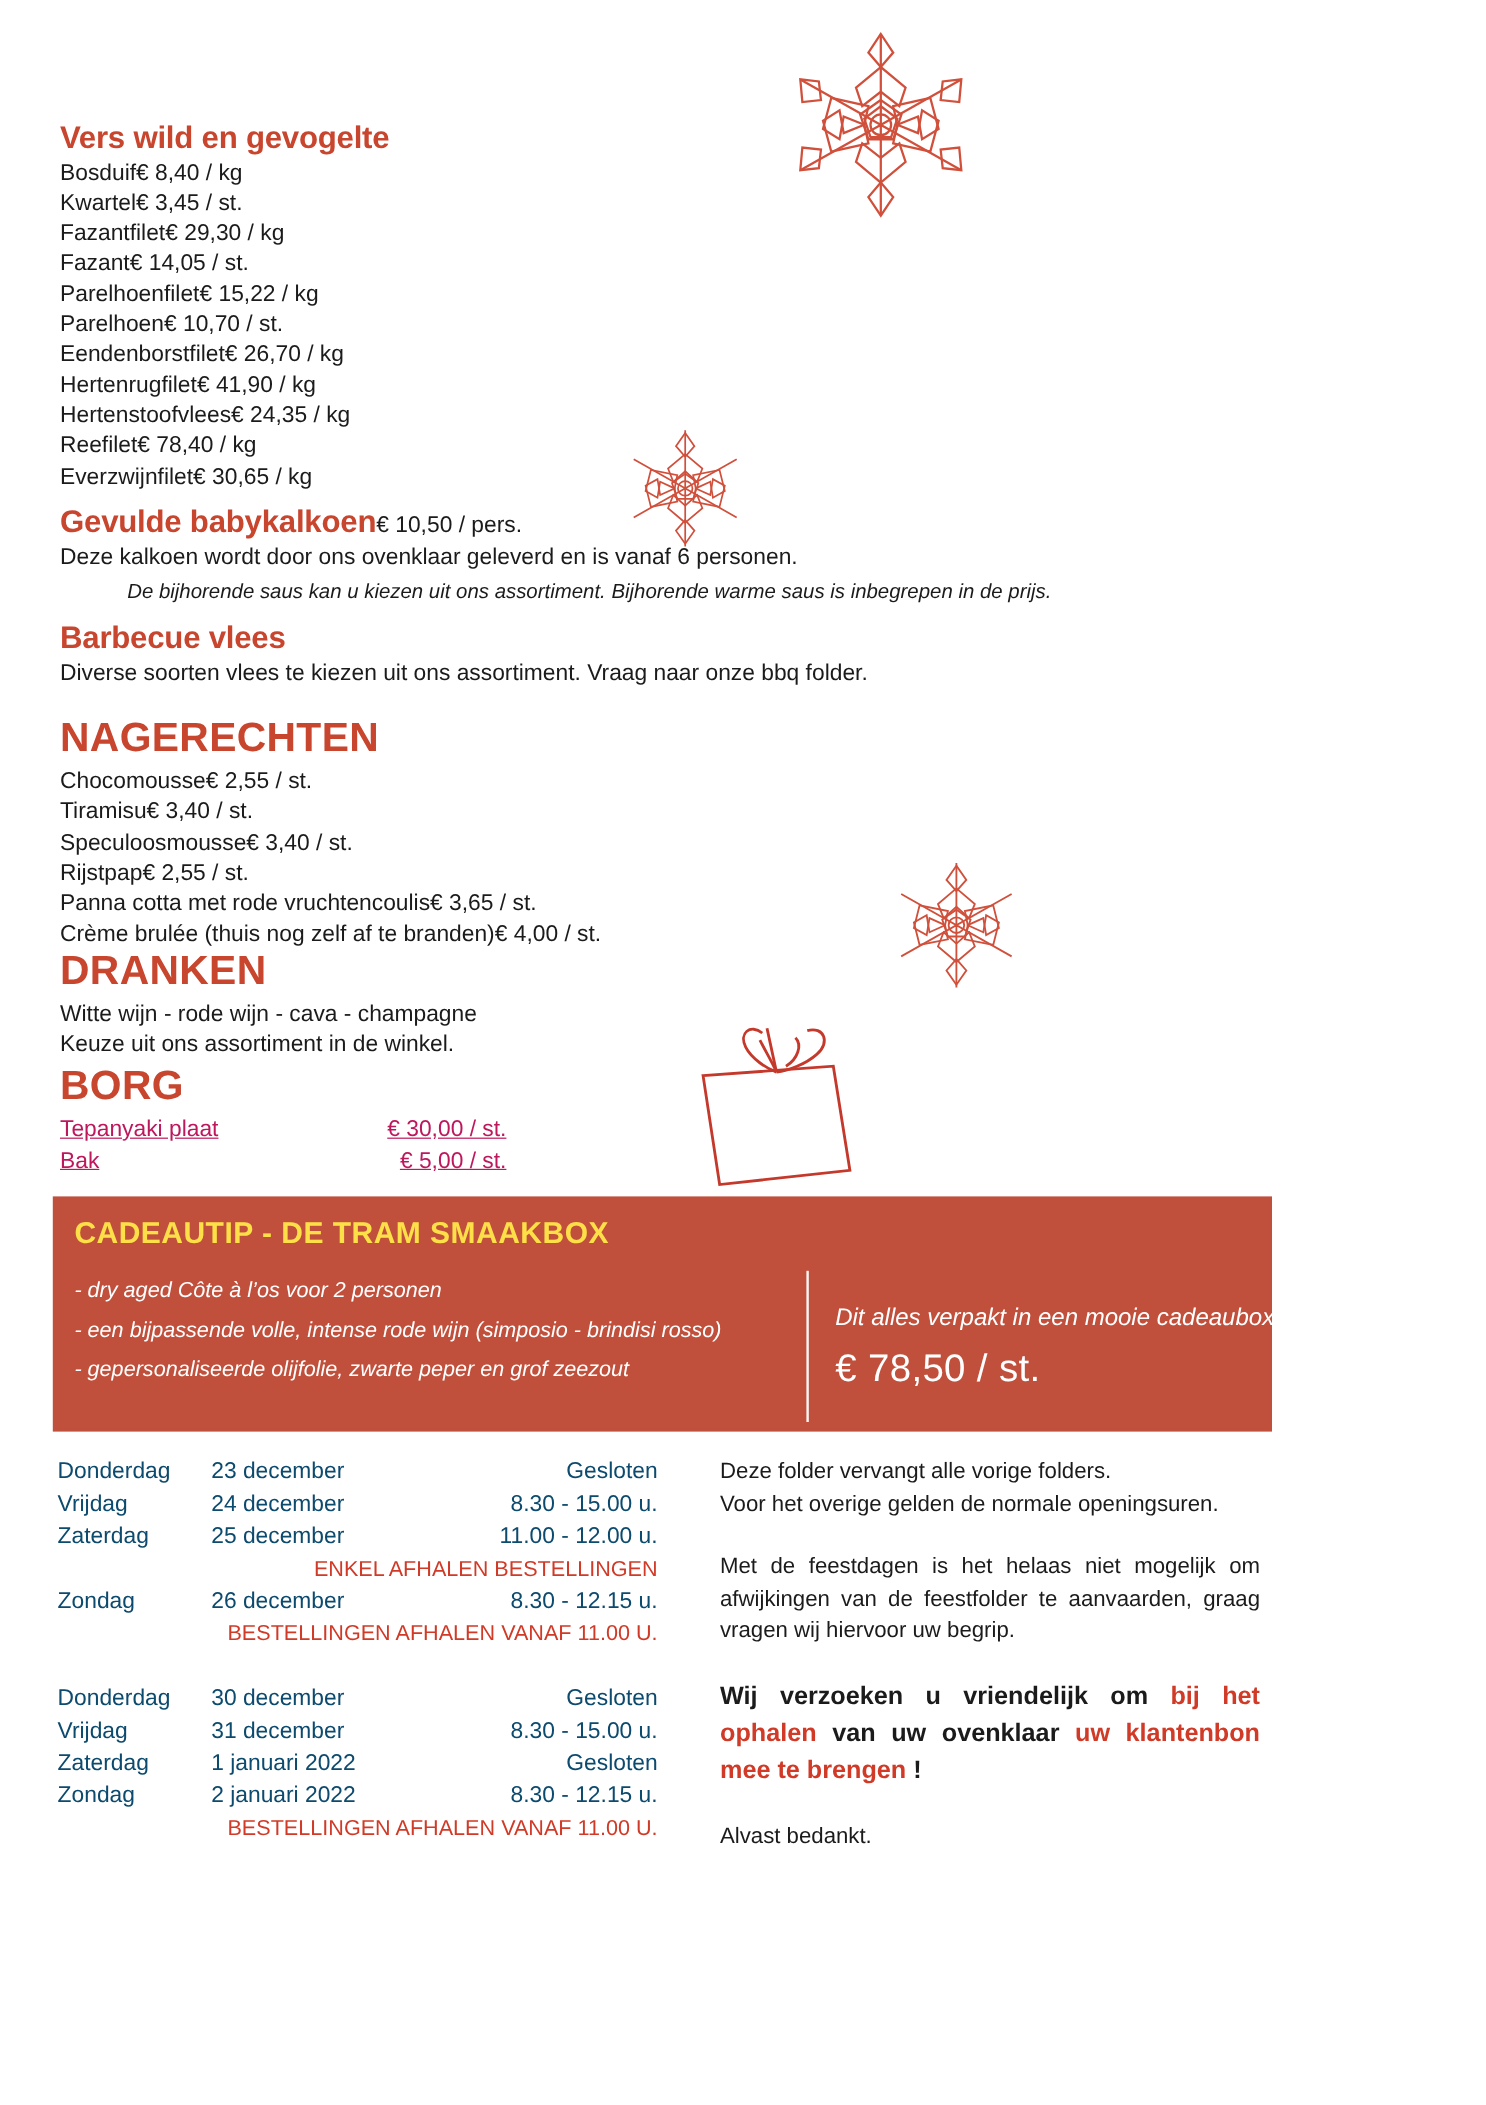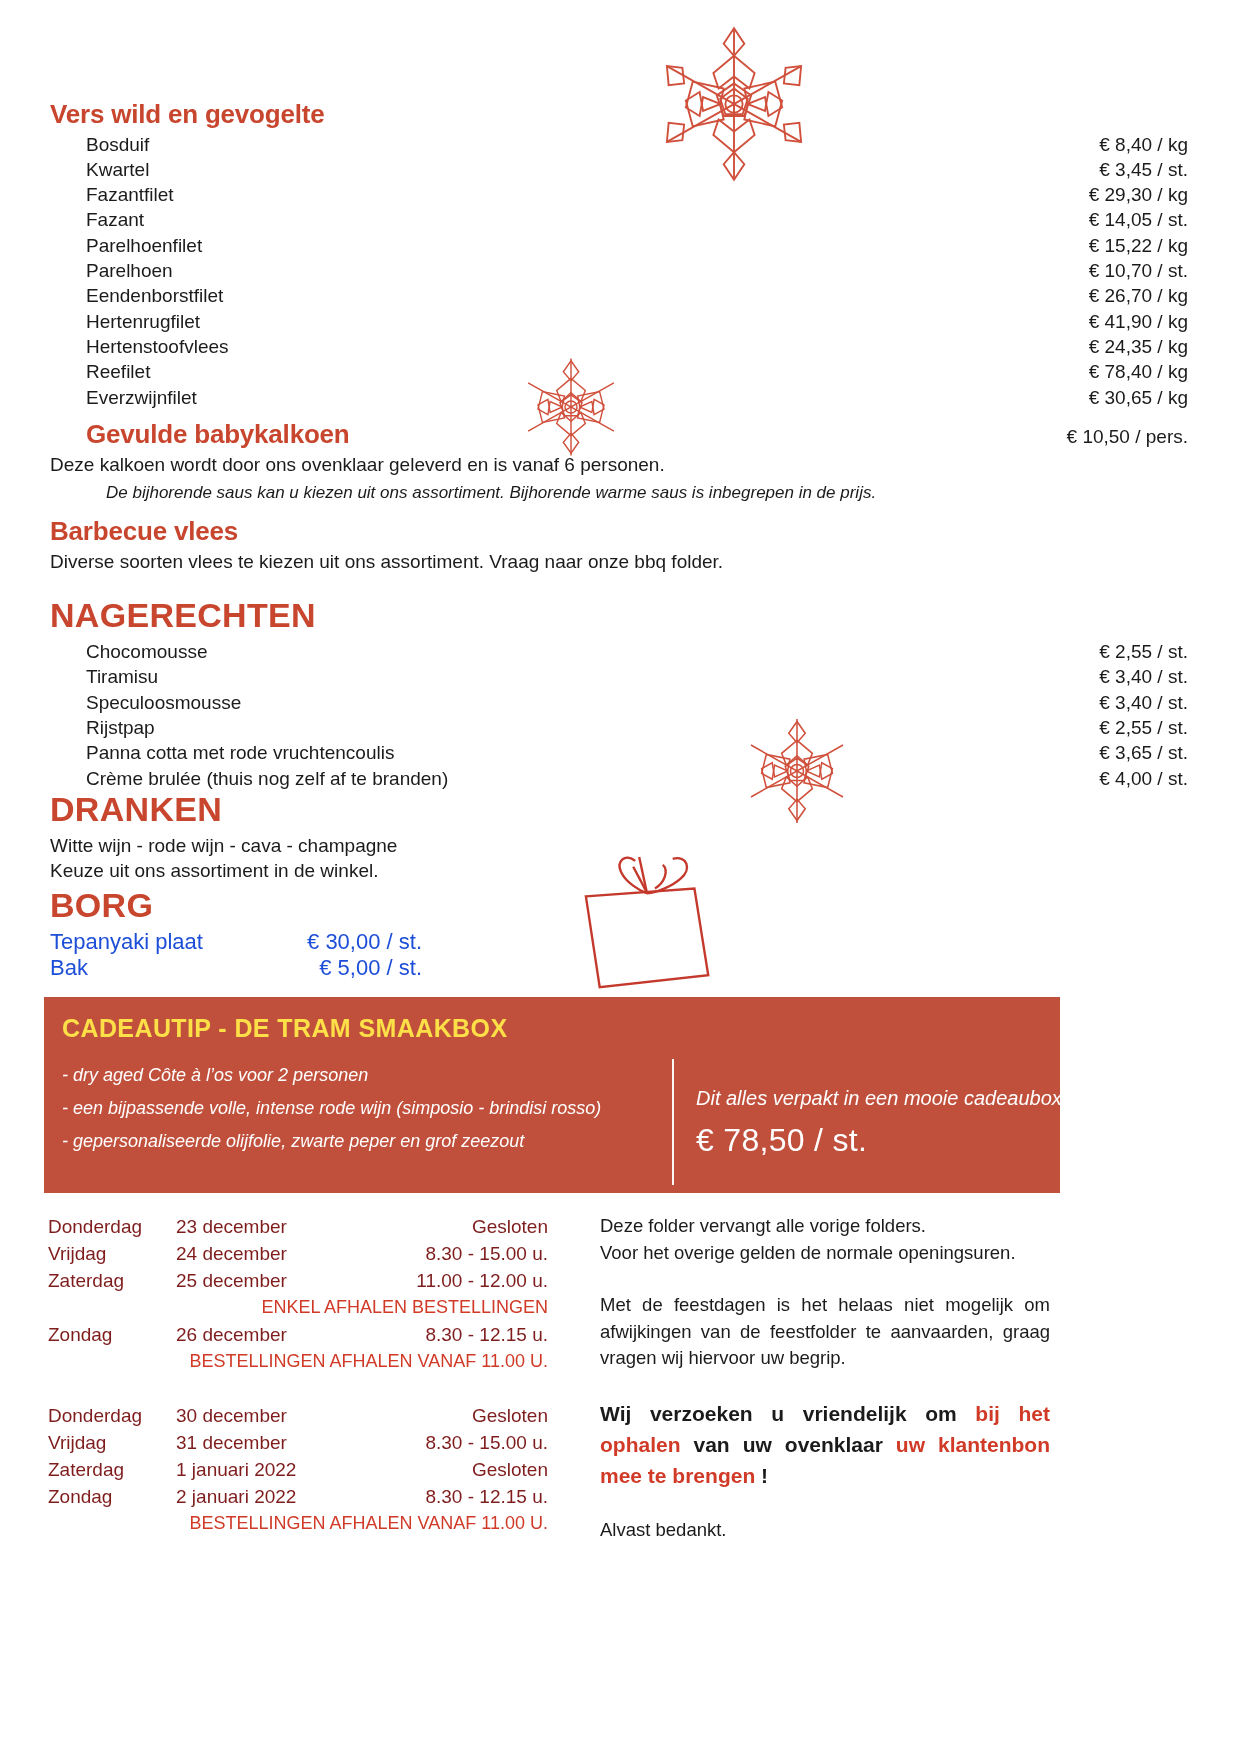--- a/index.html
+++ b/index.html
@@ -43,49 +43,49 @@
     font-weight: 700;
     letter-spacing: 0.3px;
     line-height: 1.15;
     margin-bottom: 4px;
   }
 
   ul.pricelist { list-style: none; }
   .row {
     display: flex;
     align-items: baseline;
-    justify-content: space-between;
+    justify-content: flex-start;
     font-size: 19px;
     color: #1b1b1b;
     line-height: 25.3px;
     white-space: nowrap;
-    margin-left: 36px;
   }
   .row .nm { flex: 0 1 auto; }
   .row .pr { flex: 0 0 auto; text-align: right; }
 
   .para {
     font-size: 19px;
     color: #1b1b1b;
     line-height: 25px;
   }
   .para-italic {
     font-size: 17px;
     font-style: italic;
     color: #1b1b1b;
     line-height: 24px;
     padding-left: 56px;
   }
 
   
   .borg-row {
     display: flex;
-    font-size: 22px;
-    color: #1d4ed8;
+    font-size: 19px;
+    color: #be185d;
     line-height: 26px;
+    text-decoration: underline;
   }
   .borg-row .nm { width: 222px; }
   .borg-row .pr { width: 150px; text-align: right; }
 
   
   .banner {
     position: absolute;
     left: 44px;
     top: 997px;
     width: 1016px;
@@ -148,21 +148,21 @@
   
   .bottom-left {
     position: absolute;
     left: 48px;
     top: 1213px;
     width: 500px;
   }
   .hrow {
     display: flex;
     font-size: 19px;
-    color: #7f1d1d;
+    color: #0c4a6e;
     line-height: 27px;
     white-space: nowrap;
   }
   .hrow .day  { width: 128px; }
   .hrow .date { width: 180px; }
   .hrow .time { flex: 1; text-align: right; }
   .note-red {
     color: #d03a27;
     font-size: 18px;
     line-height: 27px;

